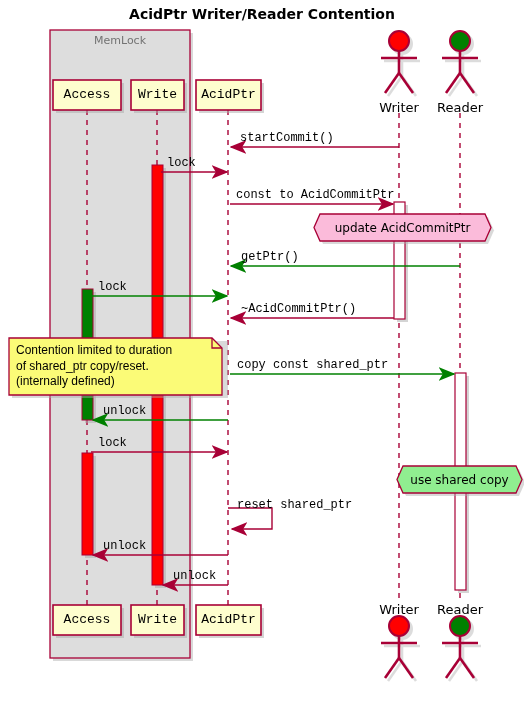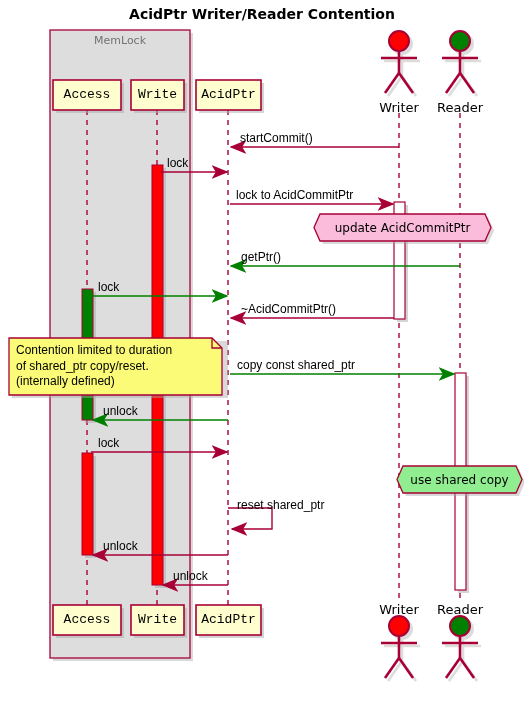--- a/index.html
+++ b/index.html
@@ -55,21 +55,21 @@
     font-size: 13px;
     color: #000000;
     font-family: "DejaVu Sans", sans-serif;
     white-space: nowrap;
     text-align: center;
   }
   .msg-label {
     position: absolute;
     font-size: 12px;
     color: #000000;
-    font-family: Liberation Sans, sans-serif;
+    font-family: Liberation Mono, monospace;
     white-space: nowrap;
   }
   .note-text {
     position: absolute;
     font-size: 12px;
     color: #000000;
     font-family: Liberation Sans, sans-serif;
     white-space: pre;
     line-height: 15.5px;
   }
@@ -246,21 +246,21 @@
   <div class="box-label" style="left:131px; top:612px; width:53px; text-align:center;">Write</div>
   <div class="box-label" style="left:196px; top:612px; width:65px; text-align:center;">AcidPtr</div>
 
   <div class="actor-label" style="left:359px; top:100px; width:80px;">Writer</div>
   <div class="actor-label" style="left:420px; top:100px; width:80px;">Reader</div>
   <div class="actor-label" style="left:359px; top:602px; width:80px;">Writer</div>
   <div class="actor-label" style="left:420px; top:602px; width:80px;">Reader</div>
 
   <div class="msg-label" style="left:240px; top:131px;">startCommit()</div>
   <div class="msg-label" style="left:167px; top:156px;">lock</div>
-  <div class="msg-label" style="left:236px; top:188px;">lock to AcidCommitPtr</div>
+  <div class="msg-label" style="left:236px; top:188px;">const to AcidCommitPtr</div>
   <div class="msg-label" style="left:241px; top:250px;">getPtr()</div>
   <div class="msg-label" style="left:98px; top:280px;">lock</div>
   <div class="msg-label" style="left:237px; top:358px;">copy const shared_ptr</div>
   <div class="msg-label" style="left:241px; top:302px;">~AcidCommitPtr()</div>
   <div class="msg-label" style="left:103px; top:404px;">unlock</div>
   <div class="msg-label" style="left:98px; top:436px;">lock</div>
   <div class="msg-label" style="left:237px; top:498px;">reset shared_ptr</div>
   <div class="msg-label" style="left:103px; top:539px;">unlock</div>
   <div class="msg-label" style="left:173px; top:569px;">unlock</div>
 

